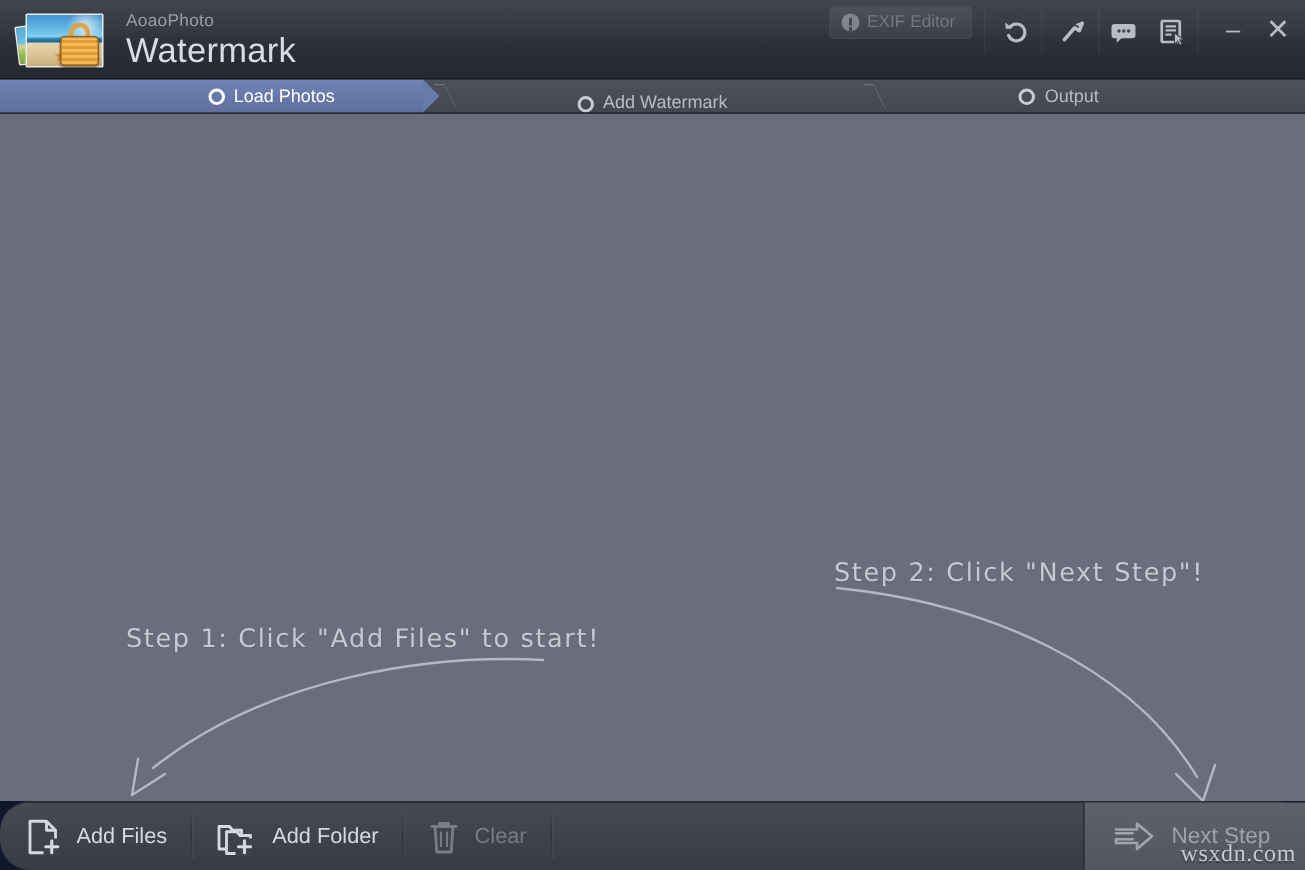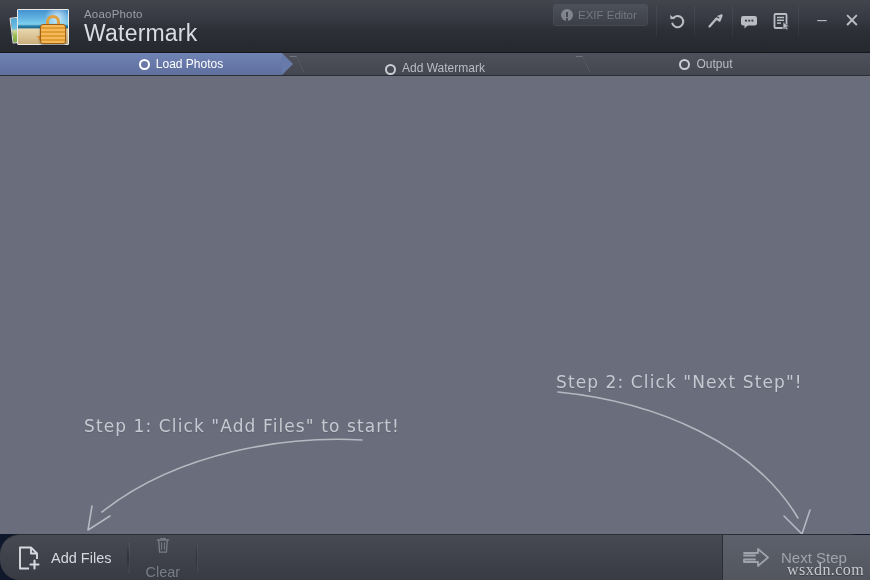--- a/index.html
+++ b/index.html
@@ -187,21 +187,21 @@
   }
   .bb-left{
     position:absolute; left:0; top:0; width:722px; height:45px;
     display:flex; align-items:center;
   }
   .bb-item{
     height:45px; display:flex; align-items:center; gap:9px;
     padding:0 16px 0 16px; color:#d6d9e0; font-size:14.5px;
     position:relative;
   }
-  .bb-item.disabled{ color:#787c86;flex-direction:column; }
+  .bb-item.disabled{ color:#787c86; }
   .bb-div{
     width:1px; height:30px; align-self:center;
     background:linear-gradient(180deg,rgba(0,0,0,0),#2e3139,rgba(0,0,0,0));
     box-shadow:1px 0 0 rgba(255,255,255,.05);
   }
   .bb-right{
     position:absolute; left:722px; top:0; width:164px; height:45px;
     background:linear-gradient(180deg,#5d616b,#53565f);
     border-left:1px solid #2a2d34;
     display:flex; align-items:center; gap:10px; padding-left:18px;
@@ -338,20 +338,29 @@
           <path d="M4 3.5 H15 L21 9.5 V24.5 H4 Z" fill="none" stroke="#d6d9e0" stroke-width="1.9" stroke-linejoin="round"></path>
           <path d="M15 3.5 V9.5 H21" fill="none" stroke="#d6d9e0" stroke-width="1.9" stroke-linejoin="round"></path>
           <rect x="13" y="15" width="11" height="11" fill="#3f424b"></rect>
           <path d="M18.5 16.5 V24.5 M14.5 20.5 H22.5" stroke="#d6d9e0" stroke-width="2.1" stroke-linecap="round"></path>
         </svg>
         <span>Add Files</span>
       </div>
 
       <div class="bb-div"></div>
 
+      <div class="bb-item">
+        <svg width="28" height="28" viewBox="0 0 28 28">
+          <path d="M2 7 H9 L11 9.5 H17 V22 H2 Z" fill="none" stroke="#d6d9e0" stroke-width="1.9" stroke-linejoin="round"></path>
+          <path d="M7 10.5 H14 L16 13 H23 V25 H7 Z" fill="#3f424b" stroke="#d6d9e0" stroke-width="1.9" stroke-linejoin="round"></path>
+          <rect x="13" y="15" width="12" height="12" fill="#3f424b"></rect>
+          <path d="M19 16.5 V24.5 M15 20.5 H23" stroke="#d6d9e0" stroke-width="2.1" stroke-linecap="round"></path>
+        </svg>
+        <span>Add Folder</span>
+      </div>
 
       <div class="bb-div"></div>
 
       <div class="bb-item disabled">
         <svg width="22" height="28" viewBox="0 0 22 28">
           <path d="M3 7 H19" stroke="#787c86" stroke-width="1.9" stroke-linecap="round"></path>
           <path d="M8 7 V5 H14 V7" fill="none" stroke="#787c86" stroke-width="1.9" stroke-linejoin="round"></path>
           <path d="M5 7 L6.2 24 H15.8 L17 7" fill="none" stroke="#787c86" stroke-width="1.9" stroke-linejoin="round"></path>
           <path d="M9 11 V20 M13 11 V20" stroke="#787c86" stroke-width="1.5" stroke-linecap="round"></path>
         </svg>

